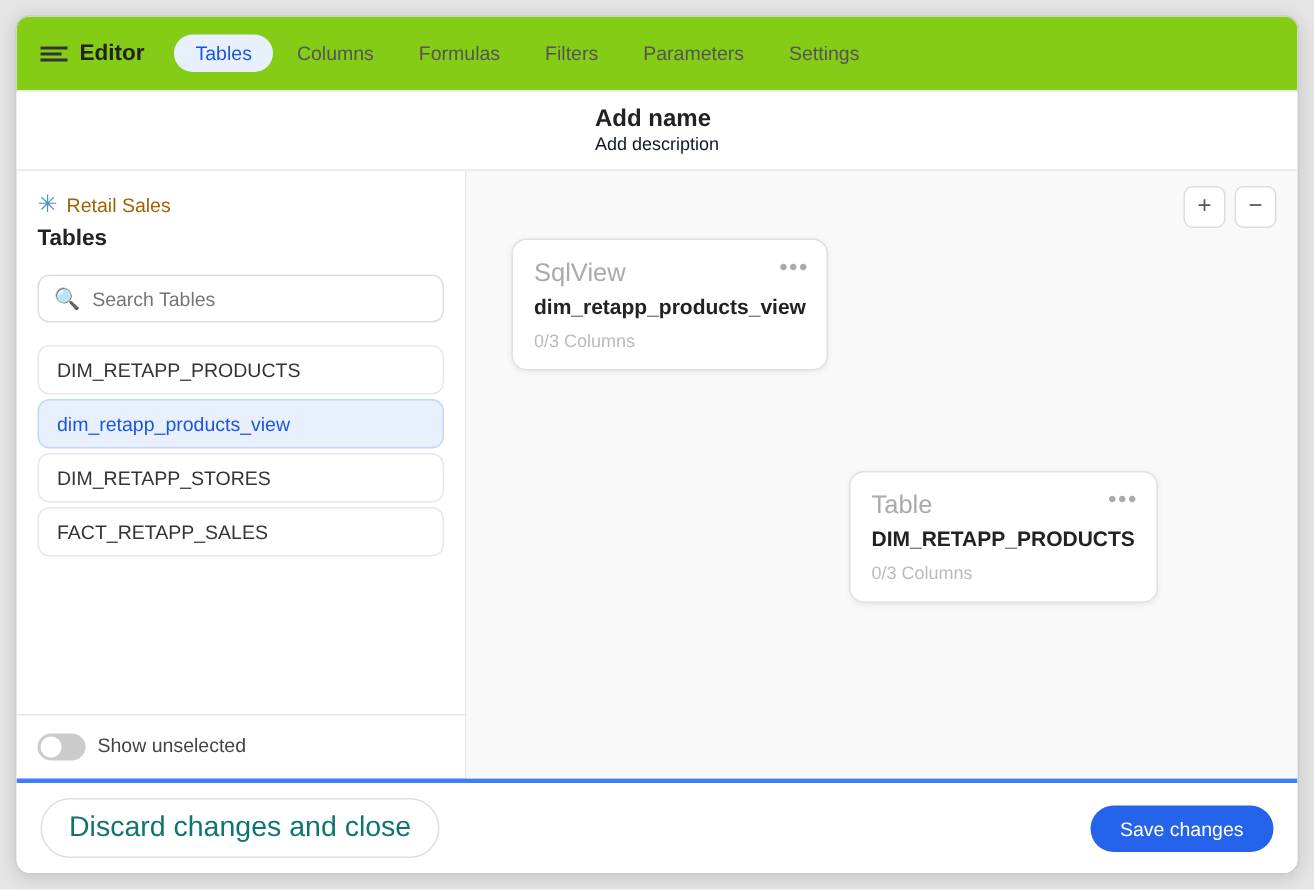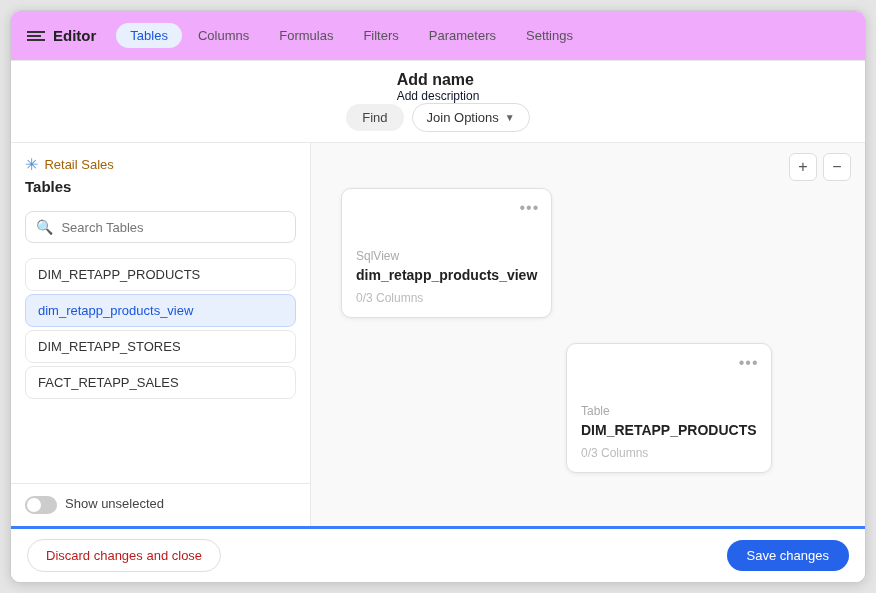--- a/index.html
+++ b/index.html
@@ -23,21 +23,21 @@
       overflow: hidden;
       box-shadow: 0 2px 12px rgba(0,0,0,0.15);
     }
     
     .topnav {
       display: flex;
       align-items: center;
       padding: 0 16px;
       height: 50px;
       border-bottom: 1px solid #e8e8e8;
-      background: #f0abfc;
+      background: #84cc16;
       flex-shrink: 0;
     }
     .logo-area {
       display: flex;
       align-items: center;
       gap: 8px;
       margin-right: 20px;
     }
     .logo-icon {
       display: flex;
@@ -265,24 +265,23 @@
     .table-card {
       position: absolute;
       background: #fff;
       border: 1.5px solid #e0e0e0;
       border-radius: 10px;
       padding: 12px 14px;
       min-width: 200px;
       box-shadow: 0 1px 4px rgba(0,0,0,0.07);
     }
     .table-card .card-type {
-      font-size: 12px;
+      font-size: 17px;
       color: #aaa;
       margin-bottom: 4px;
-      margin-top: 48px;
     }
     .table-card .card-name {
       font-size: 14px;
       font-weight: 600;
       color: #222;
       margin-bottom: 8px;
     }
     .table-card .card-cols {
       font-size: 12px;
       color: #bbb;
@@ -304,22 +303,22 @@
       padding: 10px 16px;
       border-top: 3px solid #3b7dfa;
       background: #fff;
       flex-shrink: 0;
     }
     .discard-btn {
       padding: 8px 18px;
       border-radius: 20px;
       border: 1px solid #ddd;
       background: #fff;
-      font-size: 13px;
-      color: #b91c1c;
+      font-size: 19px;
+      color: #0f766e;
       cursor: pointer;
     }
     .save-btn {
       padding: 8px 20px;
       border-radius: 20px;
       border: none;
       background: #2563eb;
       color: #fff;
       font-size: 13px;
       font-weight: 500;
@@ -348,27 +347,20 @@
       <div class="nav-tab">Parameters</div>
       <div class="nav-tab">Settings</div>
     </div>
   </div>
 
   <div class="header-bar">
     <div class="header-left">
       <div class="title">Add name</div>
       <div class="subtitle">Add description</div>
     </div>
-    <div class="header-right">
-      <button class="find-btn">Find</button>
-      <button class="join-options-btn">
-        <span>Join Options</span>
-        <span class="chevron-down">▼</span>
-      </button>
-    </div>
   </div>
 
   <div class="content">
 
     <div class="sidebar">
       <div class="sidebar-header">
         <div class="sidebar-brand">
           <span class="snowflake-icon">✳</span>
           <span class="brand-name">Retail Sales</span>
         </div>

